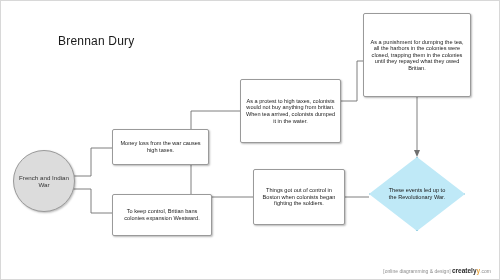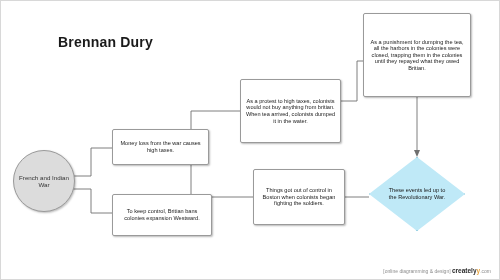--- a/index.html
+++ b/index.html
@@ -55,22 +55,22 @@
     box-shadow: 1px 1px 2px rgba(0,0,0,0.25);
   }
   .diamond-node {
     background: #bfe9f7;
     border: 1px solid #7cc3da;
     font-size: 5.6px;
     color: #1a1a1a;
   }
   #title {
     position: absolute;
-    font-size: 14px;
-    font-weight: bold;
+    font-size: 12px;
+    font-weight: normal;
     color: #1a1a1a;
     letter-spacing: 0.2px;
   }
   #watermark {
     position: absolute;
     right: 8px;
     bottom: 5px;
     font-size: 5px;
     color: #8d8d8d;
     white-space: nowrap;

